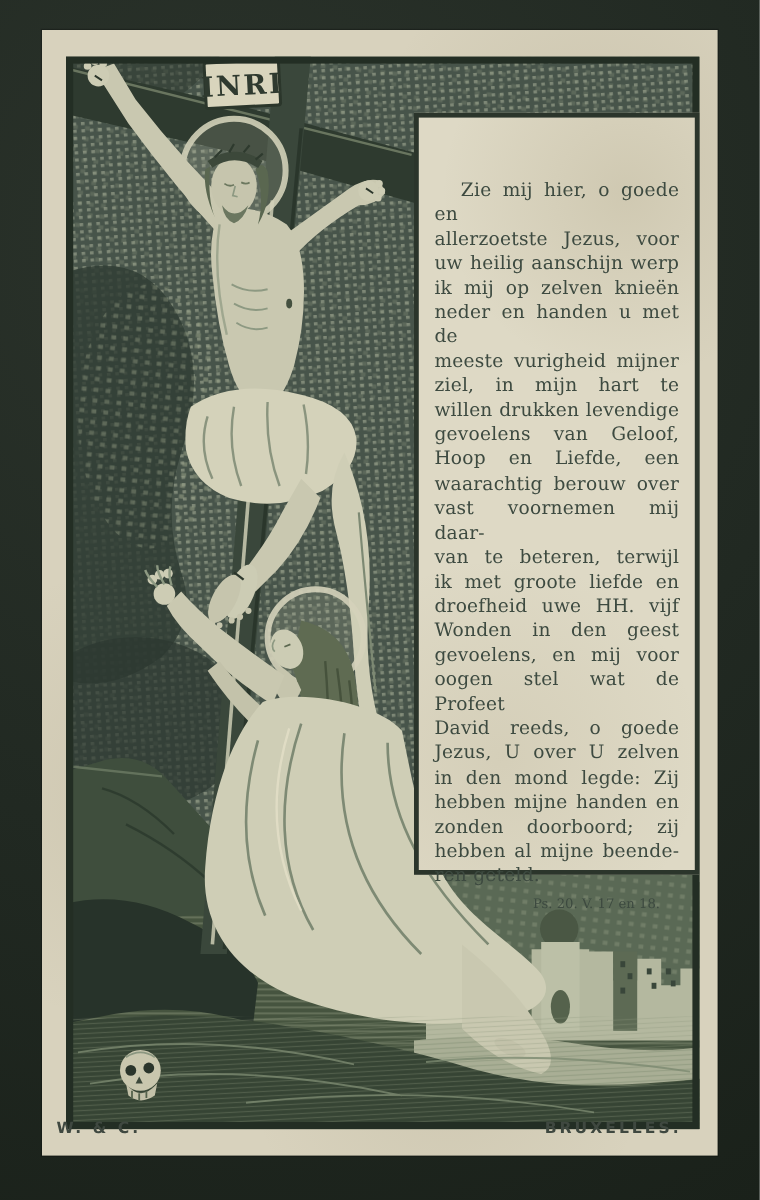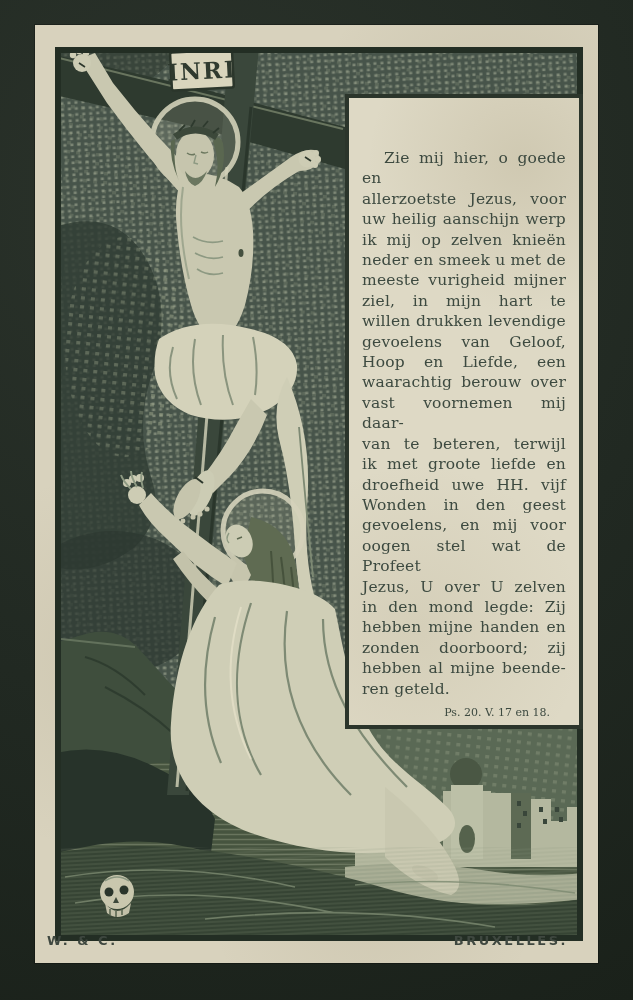--- a/index.html
+++ b/index.html
@@ -221,34 +221,35 @@
 
     <rect x="3" y="3" width="522" height="888" fill="none" stroke="#232e24" stroke-width="6"></rect>
   </svg>
 
   <div class="panel">
     <div>
         <div class="pl ind">Zie mij hier, o goede en</div>
         <div class="pl">allerzoetste Jezus, voor</div>
         <div class="pl">uw heilig aanschijn werp</div>
         <div class="pl">ik mij op zelven knieën</div>
-        <div class="pl">neder en smeek u met de</div>
+        <div class="pl">neder en handen u met de</div>
         <div class="pl">meeste vurigheid mijner</div>
         <div class="pl">ziel, in mijn hart te</div>
         <div class="pl">willen drukken levendige</div>
         <div class="pl">gevoelens van Geloof,</div>
         <div class="pl">Hoop en Liefde, een</div>
         <div class="pl">waarachtig berouw over</div>
         <div class="pl">vast voornemen mij daar-</div>
         <div class="pl">van te beteren, terwijl</div>
         <div class="pl">ik met groote liefde en</div>
         <div class="pl">droefheid uwe HH. vijf</div>
         <div class="pl">Wonden in den geest</div>
         <div class="pl">gevoelens, en mij voor</div>
         <div class="pl">oogen stel wat de Profeet</div>
+        <div class="pl">David reeds, o goede</div>
         <div class="pl">Jezus, U over U zelven</div>
         <div class="pl">in den mond legde: Zij</div>
         <div class="pl">hebben mijne handen en</div>
         <div class="pl">zonden doorboord; zij</div>
         <div class="pl">hebben al mijne beende-</div>
         <div class="pl noj">ren geteld.</div>
       </div>
     <div class="citation">Ps. 20. V. 17 en 18.</div>
   </div>
 

